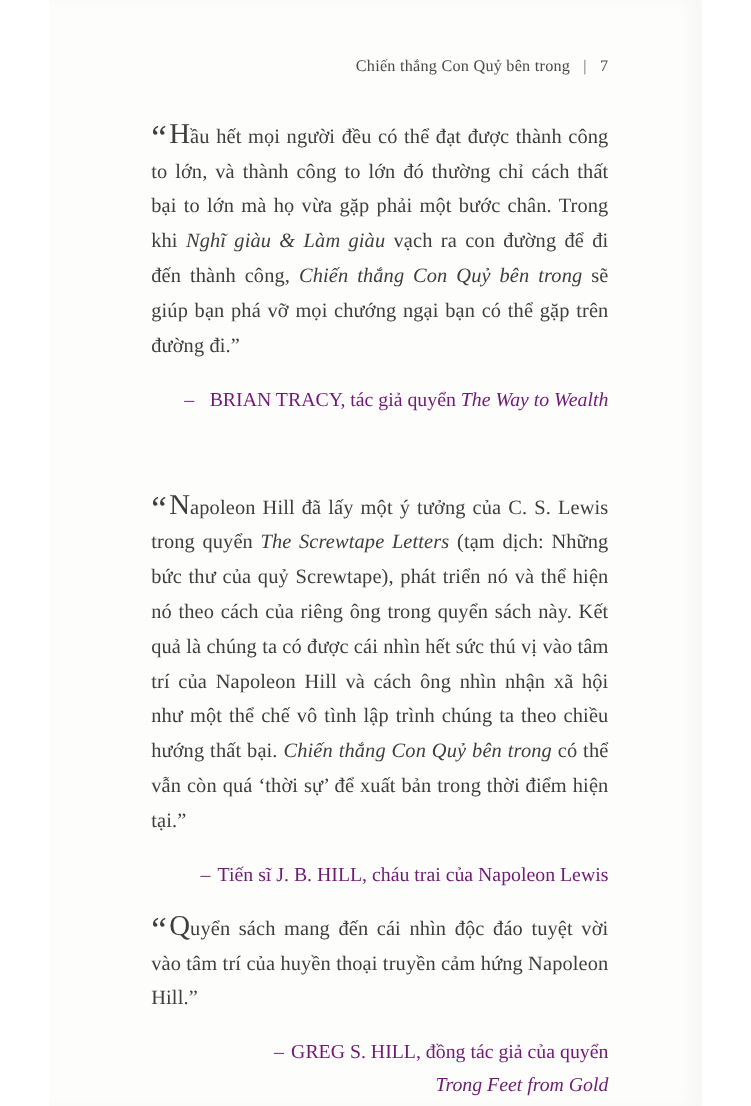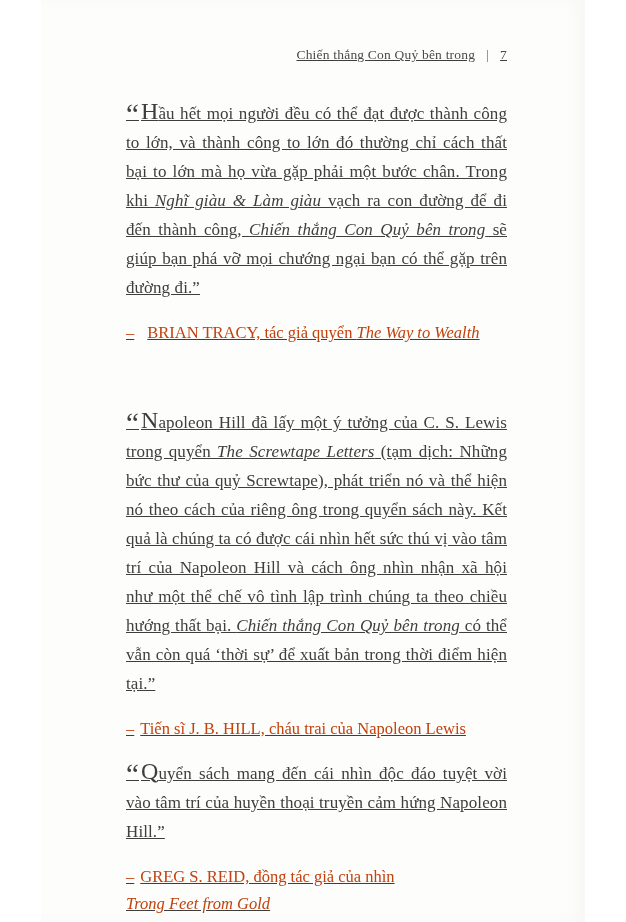--- a/index.html
+++ b/index.html
@@ -8,21 +8,20 @@
   .page {
     position: relative;
     width: 544px;
     height: 922px;
     margin: 0 auto;
     background: #fdfdfc;
     color: #3e3e3e;
     font-family: "Liberation Serif", "DejaVu Serif", serif;
     overflow: hidden;
     box-shadow: inset -10px 0 14px rgba(0,0,0,0.025);
-    text-decoration: underline;
   }
 
   .running-header {
     padding-top: 47px;
     padding-right: 78px;
     text-align: right;
     font-size: 13.5px;
     letter-spacing: 0.2px;
     color: #4a4a4a;
   }
@@ -48,23 +47,24 @@
     margin-right: 2px;
   }
   .initial {
     font-size: 24px;
     line-height: 0;
   }
   .italic { font-style: italic; }
 
   .attribution {
     margin-top: 8px;
+    text-align: right;
     font-size: 16.5px;
     line-height: 27px;
-    color: #c2410c;
+    color: #701a75;
   }
   .attr-dash { margin-right: 6px; }
   .attr-wide-dash .attr-dash { margin-right: 13px; }
   .attr-line { display: block; }
 </style>
 </head>
 <body>
 
 <div class="page">
 
@@ -80,20 +80,20 @@
     </section>
 
     <section class="quote-block qb-2">
       <p class="quote-text"><span class="open-quote">“</span><span class="initial">N</span><span>apoleon Hill đã lấy một ý tưởng của C. S. Lewis trong quyển </span><span class="italic">The Screwtape Letters</span><span> (tạm dịch: Những bức thư của quỷ Screwtape), phát triển nó và thể hiện nó theo cách của riêng ông trong quyển sách này. Kết quả là chúng ta có được cái nhìn hết sức thú vị vào tâm trí của Napoleon Hill và cách ông nhìn nhận xã hội như một thể chế vô tình lập trình chúng ta theo chiều hướng thất bại. </span><span class="italic">Chiến thắng Con Quỷ bên trong</span><span> có thể vẫn còn quá ‘thời sự’ để xuất bản trong thời điểm hiện tại.”</span></p>
       <p class="attribution"><span class="attr-dash">–</span><span>Tiến sĩ J. B. HILL, cháu trai của Napoleon Lewis</span></p>
     </section>
 
     <section class="quote-block qb-3">
       <p class="quote-text"><span class="open-quote">“</span><span class="initial">Q</span><span>uyển sách mang đến cái nhìn độc đáo tuyệt vời vào tâm trí của huyền thoại truyền cảm hứng Napoleon Hill.”</span></p>
       <p class="attribution">
-          <span class="attr-line"><span class="attr-dash">–</span><span>GREG S. REID, đồng tác giả của nhìn</span></span>
+          <span class="attr-line"><span class="attr-dash">–</span><span>GREG S. HILL, đồng tác giả của quyển</span></span>
           <span class="attr-line italic">Trong Feet from Gold</span>
         </p>
     </section>
 
   </main>
 
 </div>
 
 </body></html>

